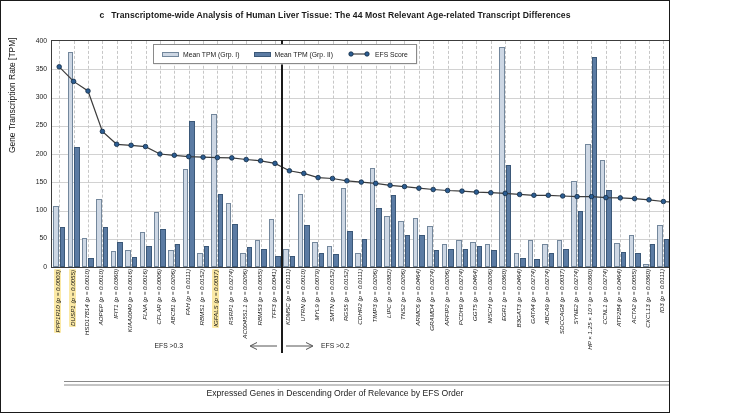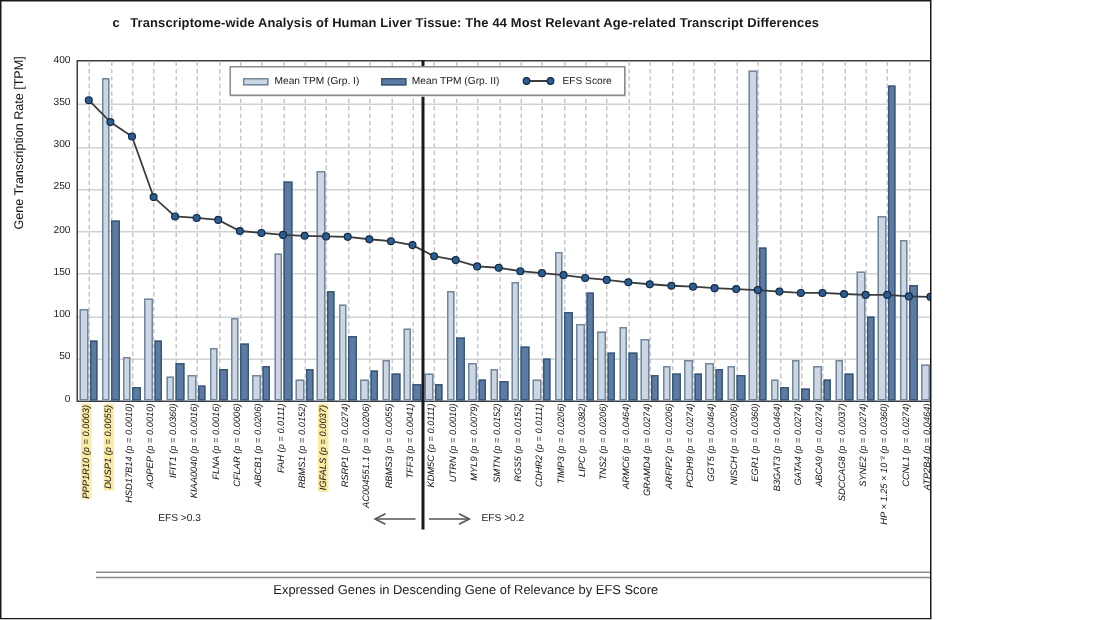--- a/index.html
+++ b/index.html
@@ -1,17 +1,17 @@
 <!DOCTYPE html>
 <html><head>
 <meta charset="utf-8">
 <style>
   html,body{margin:0;padding:0;background:#ffffff;}
   #figure{
-    position:relative; width:621px; height:413px; background:#fff;
+    position:relative; width:670px; height:413px; background:#fff;
     border:1px solid #1a1a1a; box-sizing:border-box; overflow:hidden;
     font-family:"Liberation Sans", sans-serif; color:#1a1a1a;
   }
   #title{position:absolute; top:9px; left:0; width:100%; text-align:center;
          font-size:8.6px; font-weight:bold; letter-spacing:.1px;}
   #title .prefix{margin-right:7px;}
   
   #plot{position:absolute; left:50px; top:39px; width:633px; height:226px;
         border:1px solid #3c3c3c; box-sizing:content-box; background:#fff;}
   .hgrid{position:absolute; left:0; width:100%; height:0;
@@ -362,15 +362,15 @@
     </span>
   </div>
 
   <svg id="bottom-arrow" width="730" height="413">
     <g stroke="#8a8a8a" stroke-width="1" fill="none">
       <line x1="63" y1="380.5" x2="673" y2="380.5"></line>
       <line x1="63" y1="384" x2="673" y2="384"></line>
       <path d="M668 377 L679 382.2 L668 387.4" stroke="#777"></path>
     </g>
   </svg>
-  <div id="caption">Expressed Genes in Descending Gene of Relevance by EFS Score</div>
+  <div id="caption">Expressed Genes in Descending Order of Relevance by EFS Order</div>
 
 </div>
 
 </body></html>

